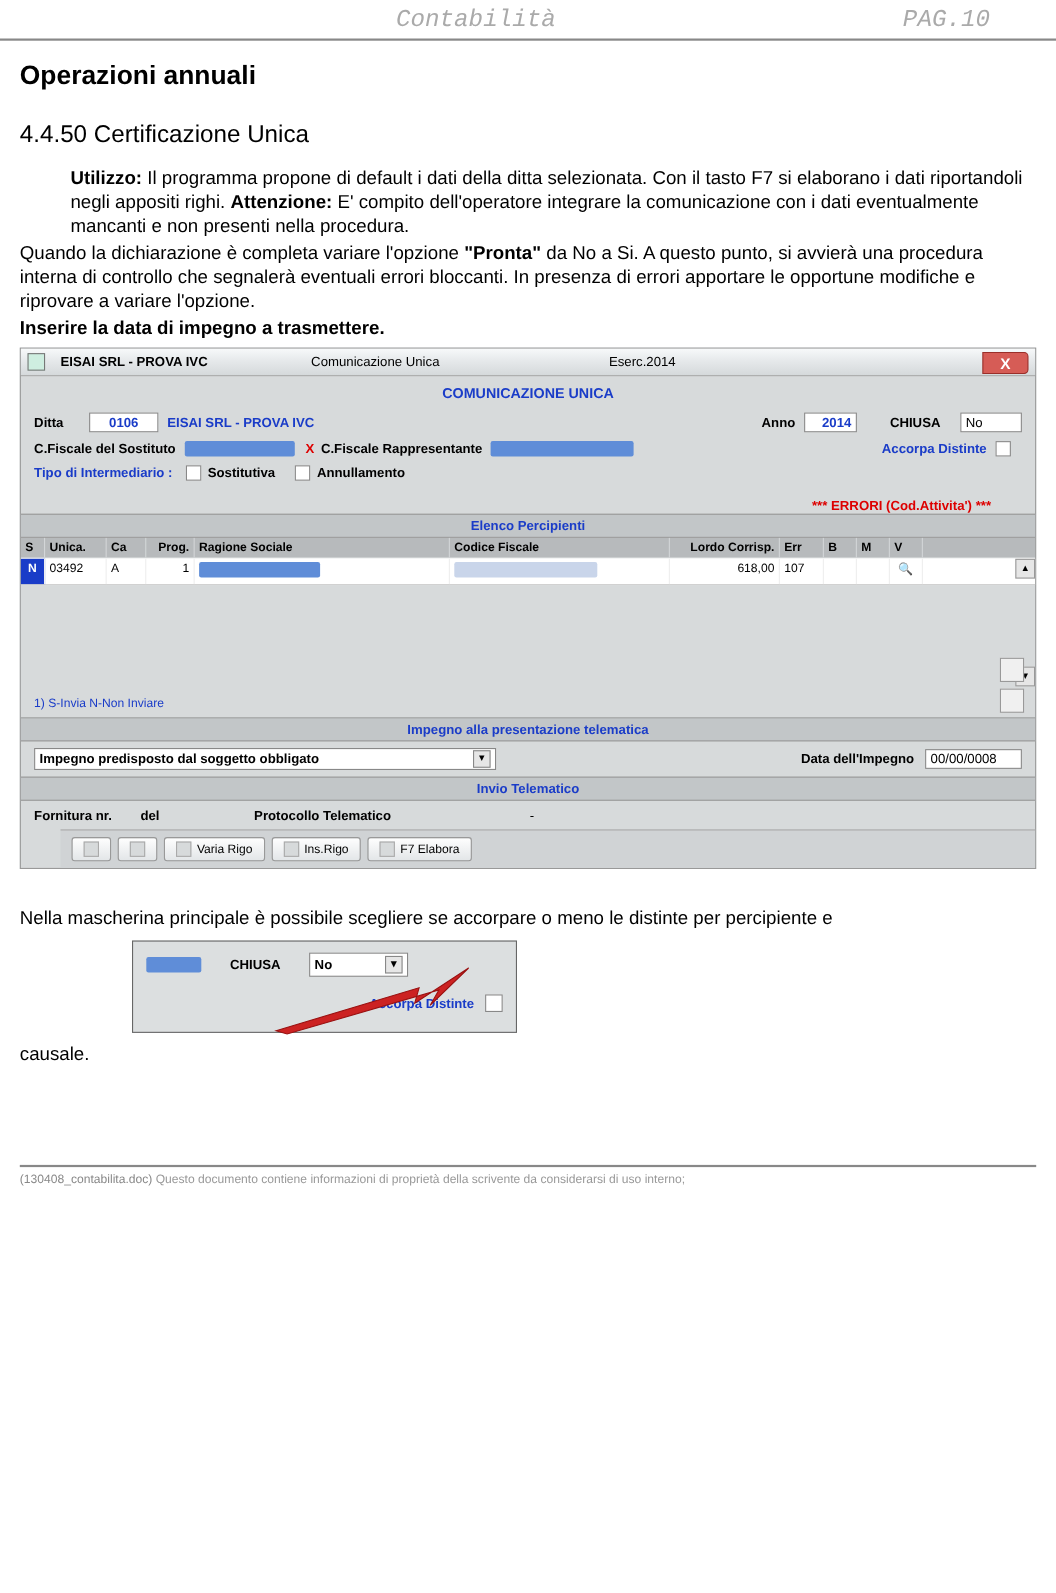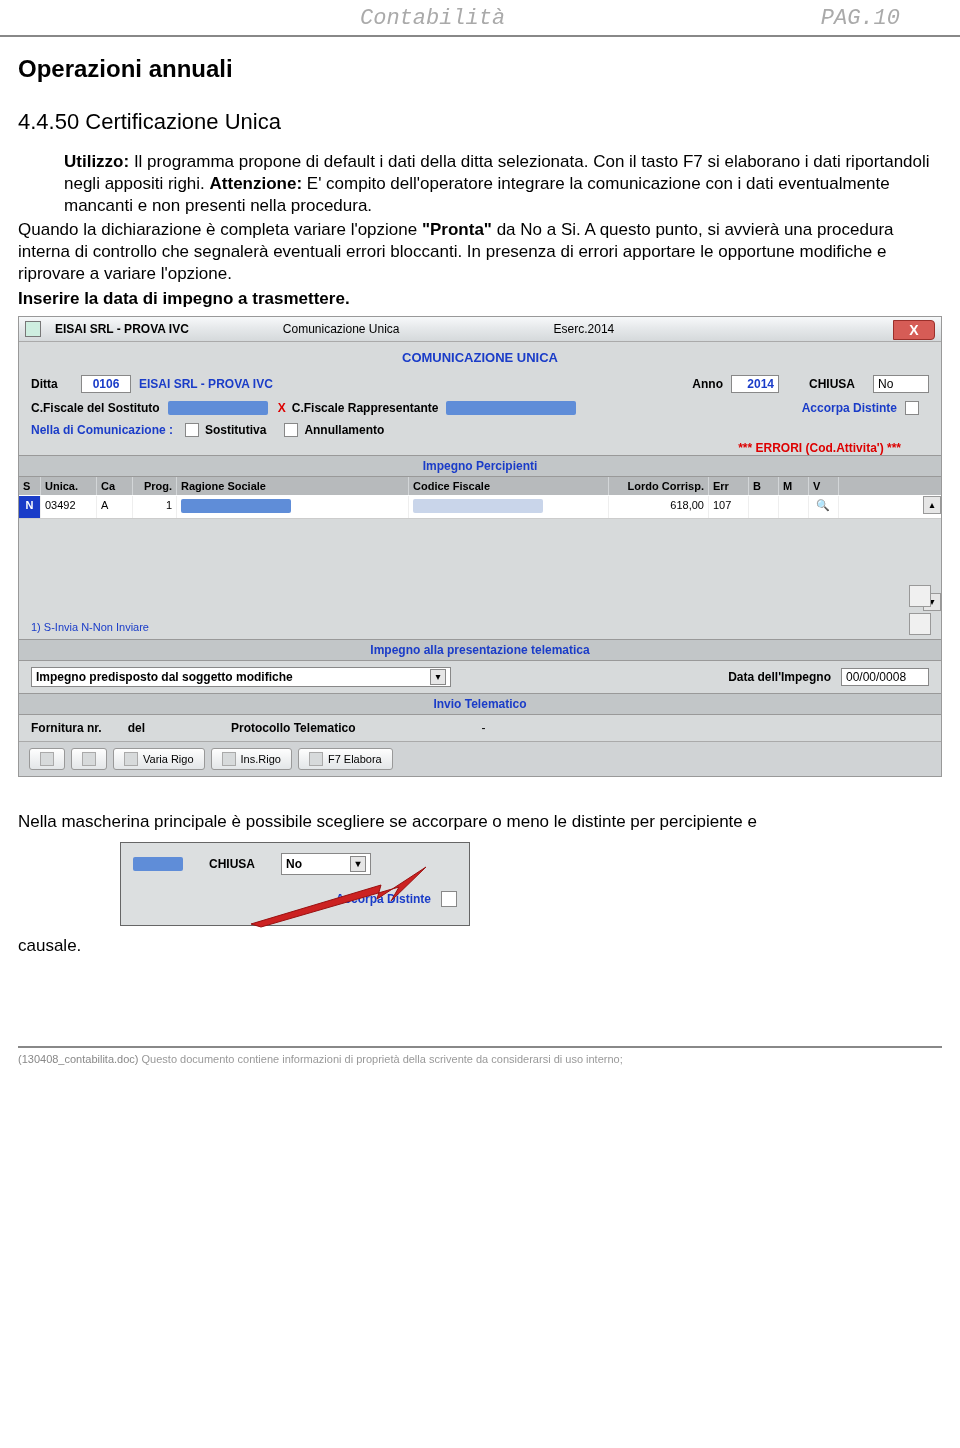--- a/index.html
+++ b/index.html
@@ -35,38 +35,38 @@
     width: 42px; height: 20px; background:#d65c56; border:1px solid #9a2f2a; border-radius:0 4px 4px 0;
     color:#fff; text-align:center; line-height:18px; font-weight:bold; font-size:14px;
   }
   .blue-title { color:#1a3cc8; font-weight:bold; text-align:center; padding:8px 0 6px; font-size:13px; }
   .form-row { display:flex; align-items:center; padding: 4px 12px; font-weight:bold; font-size:12px; }
   .inputish { background:#fff; border:1px solid #888; padding:1px 4px; font-weight:bold; color:#1a3cc8; font-size:12px; display:inline-block; }
   .plain-val { color:#1a3cc8; font-weight:bold; margin-left:8px; }
   .checkbox { width:14px; height:14px; background:#fff; border:1px solid #888; display:inline-block; vertical-align:middle; }
   .masked { background:#5f8dd8; display:inline-block; height:14px; border-radius:2px; }
   .red-x { color:#d00; font-weight:bold; margin:0 6px; }
-  .err-warn { color:#d00; font-weight:bold; text-align:right; padding-right:40px; font-size:12px; }
+  .err-warn { color:#d00; font-weight:bold; text-align:right; padding-right:40px; font-size:12px;margin-top:12px; }
   .section-header { background:#c2c6c8; color:#1a3cc8; font-weight:bold; text-align:center; padding:3px 0; border-top:1px solid #999; border-bottom:1px solid #999; font-size:12px;}
   .grid-header { display:flex; background:#b7babc; border-bottom:1px solid #fff; font-size:11px; font-weight:bold; }
   .grid-header > div { padding:3px 4px; border-right:1px solid #d3d6d8; }
   .grid-row { display:flex; background:#fff; border-bottom:1px solid #ccc; font-size:11px; }
   .grid-row > div { padding:3px 4px; border-right:1px solid #eee; }
   .col-s { width:22px; } .col-perc { width:56px; } .col-ca { width:36px; } .col-prog { width:44px; text-align:right; }
   .col-rag { width:232px; } .col-cf { width:200px; } .col-lc { width:100px; text-align:right; } .col-err { width:40px; } .col-b { width:30px; } .col-m { width:30px; } .col-v { width:30px; }
   .n-cell { background:#1a3cc8; color:#fff; text-align:center; font-weight:bold; }
   .blank-area { background:#d7dadb; height:120px; position:relative; }
   .hint-line { position:absolute; bottom:6px; left:12px; color:#1a3cc8; font-size:11px; }
   .btm-sq { position:absolute; right:10px; bottom:4px; display:flex; flex-direction:column; gap:6px; }
   .btm-sq .sq { width:22px; height:22px; background:#f0f0f0; border:1px solid #999;}
   .fieldline { display:flex; align-items:center; gap:10px; padding:6px 12px; font-size:12px; }
   .fieldline label { font-weight:bold; }
   .combo { background:#fff; border:1px solid #888; height:20px; width:420px; display:flex; align-items:center; padding:0 4px; justify-content:space-between;}
   .combo .arrow { width:16px; height:16px; background:#e6e6e6; border:1px solid #888; text-align:center; line-height:14px; font-size:10px;}
-  .btn-row { display:flex; gap:6px; padding:6px 10px; background:#d0d3d5; border-top:1px solid #aaa;}
+  .btn-row { display:flex; gap:6px; padding:6px 10px; background:#d0d3d5; border-top:1px solid #aaa;margin-left:36px;}
   .tb-btn { background:linear-gradient(#fefefe,#e3e6e8); border:1px solid #999; border-radius:3px; padding:3px 10px; font-size:11px; display:flex; align-items:center; gap:5px;}
   .tb-btn .ic { width:14px; height:14px; background:#d7dadb; border:1px solid #aaa;}
   .scroll-arrow { position:absolute; right:0; width:18px; height:18px; background:#e6e6e6; border:1px solid #999; text-align:center; line-height:16px; font-size:10px; }
 
   .after-text { font-size:17px; line-height:1.35; margin:34px 18px 8px; }
 
   .mini-shot { margin:6px 0 0 120px; width:350px; border:1px solid #666; background:#dcdfe0; padding:0; font-family:Tahoma, sans-serif; font-size:12px; position:relative; }
   .mini-row { display:flex; align-items:center; gap:26px; padding:10px 12px; font-weight:bold;}
   .mini-sel { background:#fff; border:1px solid #888; width:90px; height:22px; display:flex; align-items:center; justify-content:space-between; padding:0 4px;}
   .mini-sel .arw { width:16px; height:16px; background:#e6e6e6; border:1px solid #888; text-align:center; line-height:14px; font-size:10px;}
@@ -107,48 +107,48 @@
       <span style="font-weight:bold;">EISAI SRL - PROVA IVC</span>
       <span style="margin-left:80px;">Comunicazione Unica</span>
       <span style="margin-left:140px;">Eserc.2014</span>
       <div class="closebtn">X</div>
     </div>
 
     <div class="blue-title">COMUNICAZIONE UNICA</div>
 
     <div class="form-row">
       <span style="width:50px;">Ditta</span>
-      <span class="inputish" style="width:50px;text-align:center;">0106</span>
+      <span class="inputish" style="width:63px;text-align:center;">0106</span>
       <span class="plain-val">EISAI SRL - PROVA IVC</span>
       <span style="margin-left:auto;">Anno</span>
       <span class="inputish" style="width:48px;margin:0 30px 0 8px;text-align:right;">2014</span>
       <span style="margin-right:18px;">CHIUSA</span>
       <span class="inputish" style="width:56px;color:#000;font-weight:normal;"><span>No</span></span>
     </div>
 
     <div class="form-row">
       <span>C.Fiscale del Sostituto</span>
       <span class="masked" style="width:100px;margin:0 4px 0 8px;"></span>
       <span class="red-x">X</span>
       <span>C.Fiscale Rappresentante</span>
       <span class="masked" style="width:130px;margin-left:8px;"></span>
       <span style="margin-left:auto;color:#1a3cc8;">Accorpa Distinte</span>
       <span class="checkbox" style="margin:0 10px 0 8px;"></span>
     </div>
 
     <div class="form-row" style="color:#1a3cc8;">
-      <span>Nella di Comunicazione :</span>
+      <span>Tipo di Intermediario :</span>
       <span class="checkbox" style="margin:0 6px 0 12px;"></span>
       <span style="color:#000;">Sostitutiva</span>
       <span class="checkbox" style="margin:0 6px 0 18px;"></span>
       <span style="color:#000;">Annullamento</span>
     </div>
 
     <div class="err-warn">*** ERRORI (Cod.Attivita') ***</div>
-    <div class="section-header">Impegno Percipienti</div>
+    <div class="section-header">Elenco Percipienti</div>
 
     <div class="grid-header">
       <div class="col-s">S</div>
       <div class="col-perc">Unica.</div>
       <div class="col-ca">Ca</div>
       <div class="col-prog">Prog.</div>
       <div class="col-rag">Ragione Sociale</div>
       <div class="col-cf">Codice Fiscale</div>
       <div class="col-lc">Lordo Corrisp.</div>
       <div class="col-err">Err</div>
@@ -179,21 +179,21 @@
       <div class="hint-line">1) S-Invia   N-Non Inviare</div>
       <div class="btm-sq">
         <div class="sq"></div>
         <div class="sq"></div>
       </div>
     </div>
 
     <div class="section-header">Impegno alla presentazione telematica</div>
     <div class="fieldline">
       <div class="combo">
-        <span style="font-weight:bold;">Impegno predisposto dal soggetto modifiche</span>
+        <span style="font-weight:bold;">Impegno predisposto dal soggetto obbligato</span>
         <span class="arrow">▾</span>
       </div>
       <label style="margin-left:auto;">Data dell'Impegno</label>
       <span class="inputish" style="color:#000;font-weight:normal;width:88px;">00/00/0008</span>
     </div>
 
     <div class="section-header">Invio Telematico</div>
     <div class="fieldline" style="gap:26px;">
       <label>Fornitura nr.</label>
       <label>del</label>

